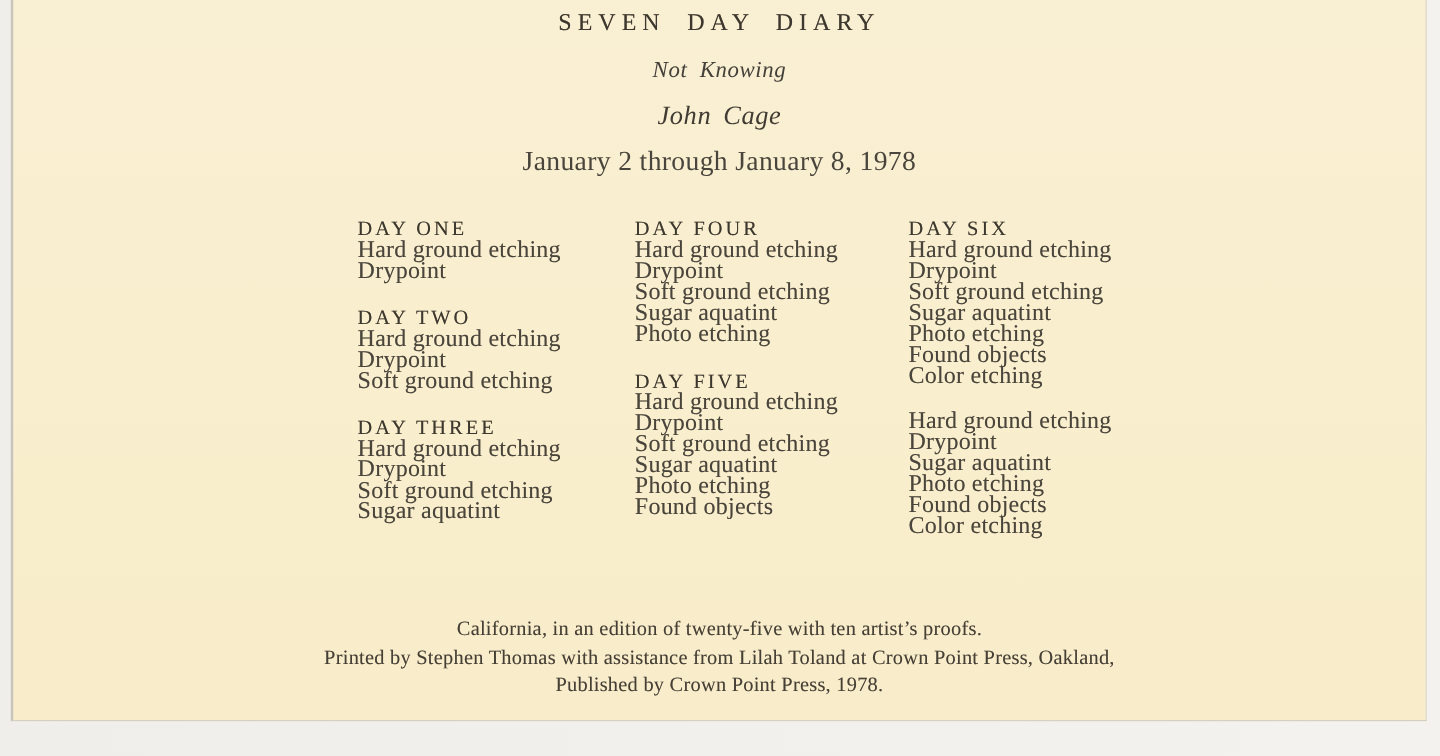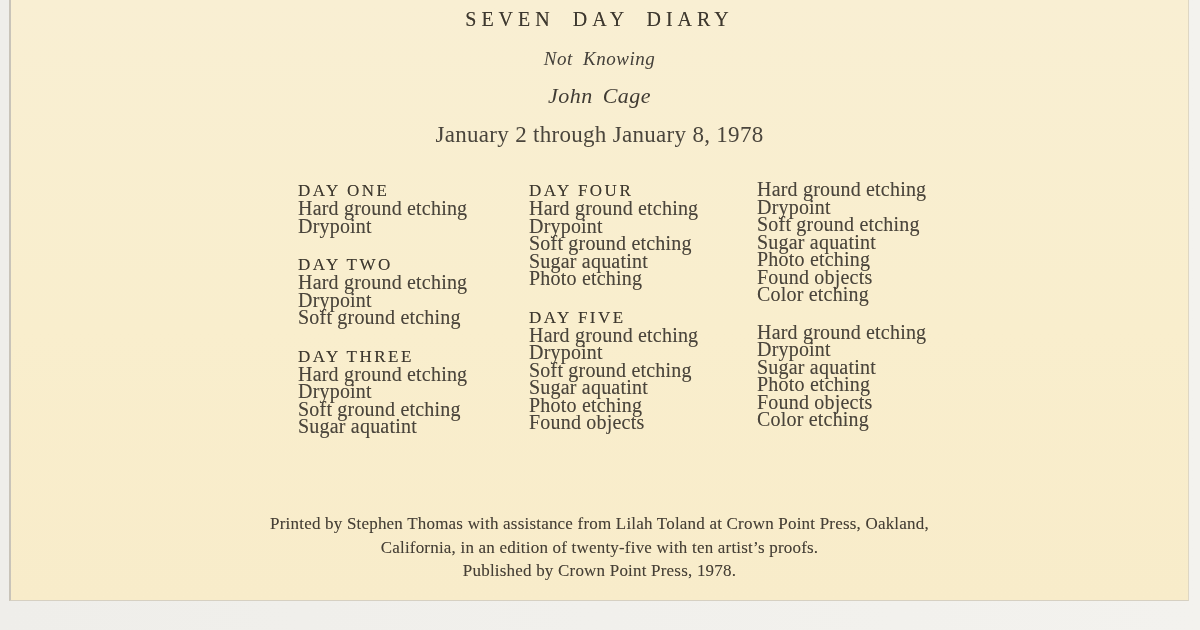--- a/index.html
+++ b/index.html
@@ -147,38 +147,39 @@
           <div class="day-item">Hard ground etching</div>
           <div class="day-item">Drypoint</div>
           <div class="day-item">Soft ground etching</div>
           <div class="day-item">Sugar aquatint</div>
           <div class="day-item">Photo etching</div>
           <div class="day-item">Found objects</div>
         </div>
       </div>
       <div class="day-column col-2">
         <div class="day-group">
+          <div class="day-title">DAY SIX</div>
           <div class="day-item">Hard ground etching</div>
           <div class="day-item">Drypoint</div>
           <div class="day-item">Soft ground etching</div>
           <div class="day-item">Sugar aquatint</div>
           <div class="day-item">Photo etching</div>
           <div class="day-item">Found objects</div>
           <div class="day-item">Color etching</div>
         </div>
         <div class="day-group">
           <div class="day-item">Hard ground etching</div>
           <div class="day-item">Drypoint</div>
           <div class="day-item">Sugar aquatint</div>
           <div class="day-item">Photo etching</div>
           <div class="day-item">Found objects</div>
           <div class="day-item">Color etching</div>
         </div>
       </div>
     </div>
 
   <div class="colophon">
+    <div>California, in an edition of twenty-five with ten artist’s proofs.</div>
     <div>Printed by Stephen Thomas with assistance from Lilah Toland at Crown Point Press, Oakland,</div>
-    <div>California, in an edition of twenty-five with ten artist’s proofs.</div>
     <div>Published by Crown Point Press, 1978.</div>
   </div>
 
 </div>
 
 </body></html>

